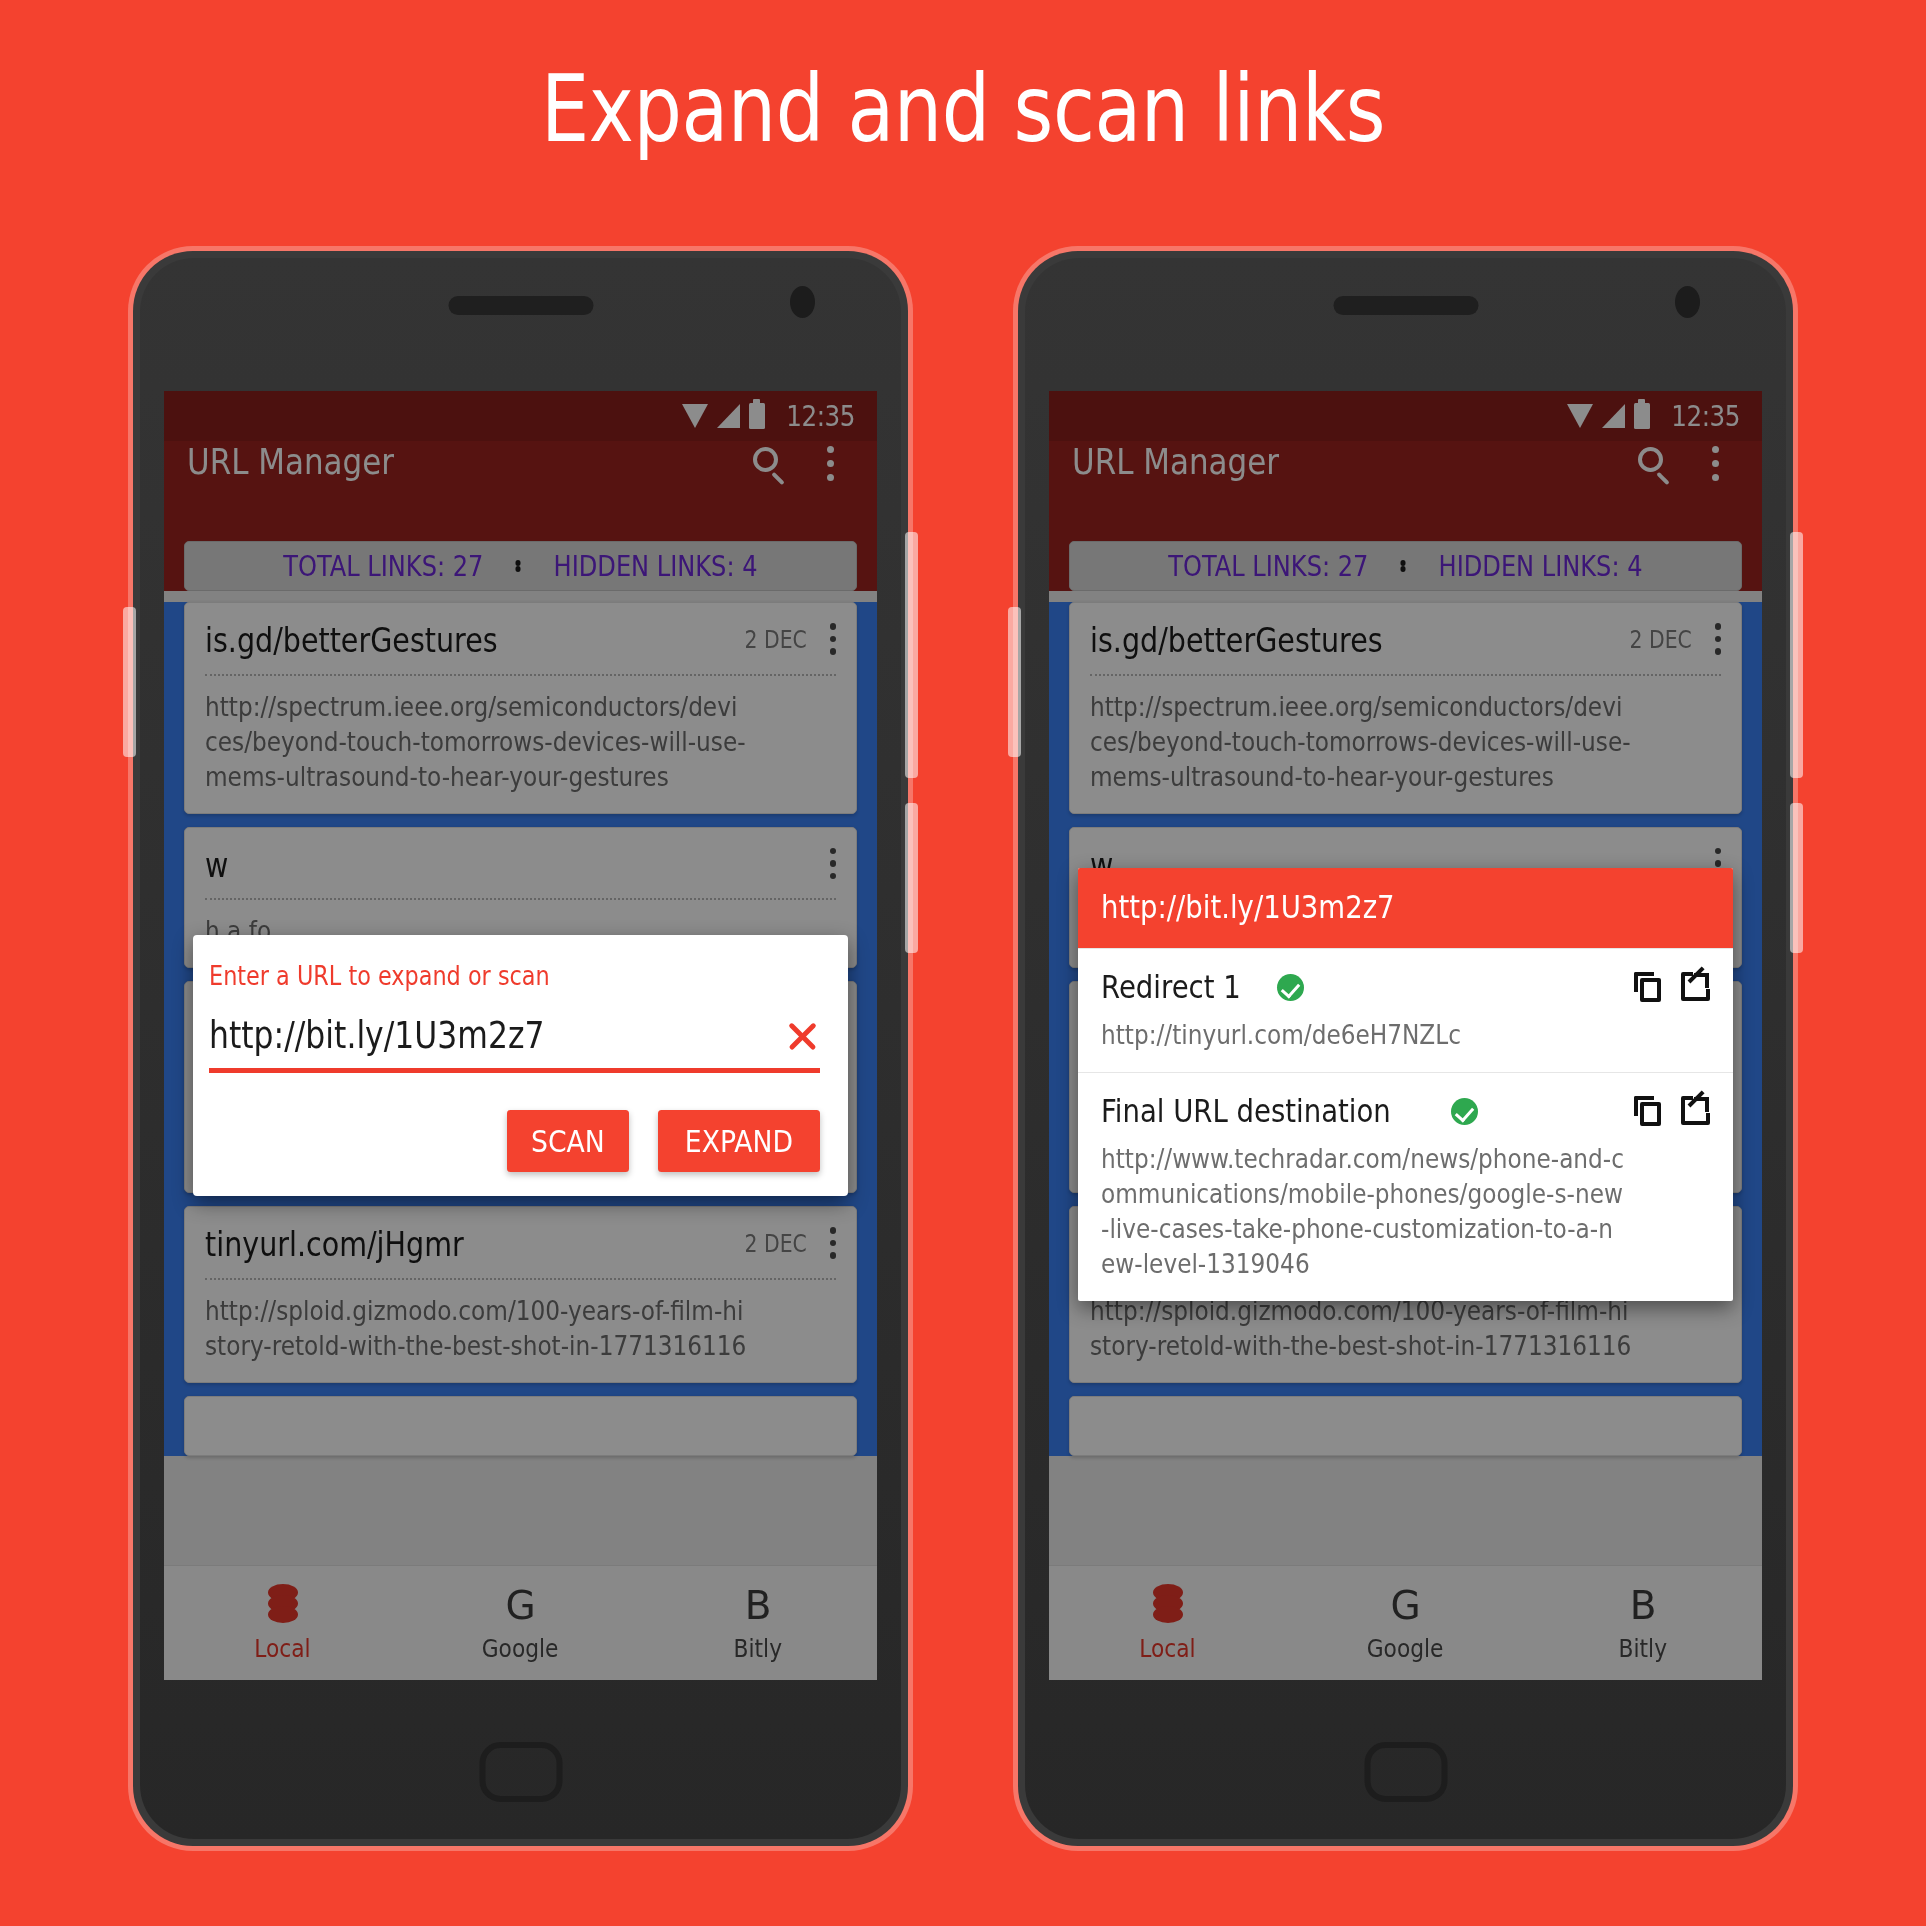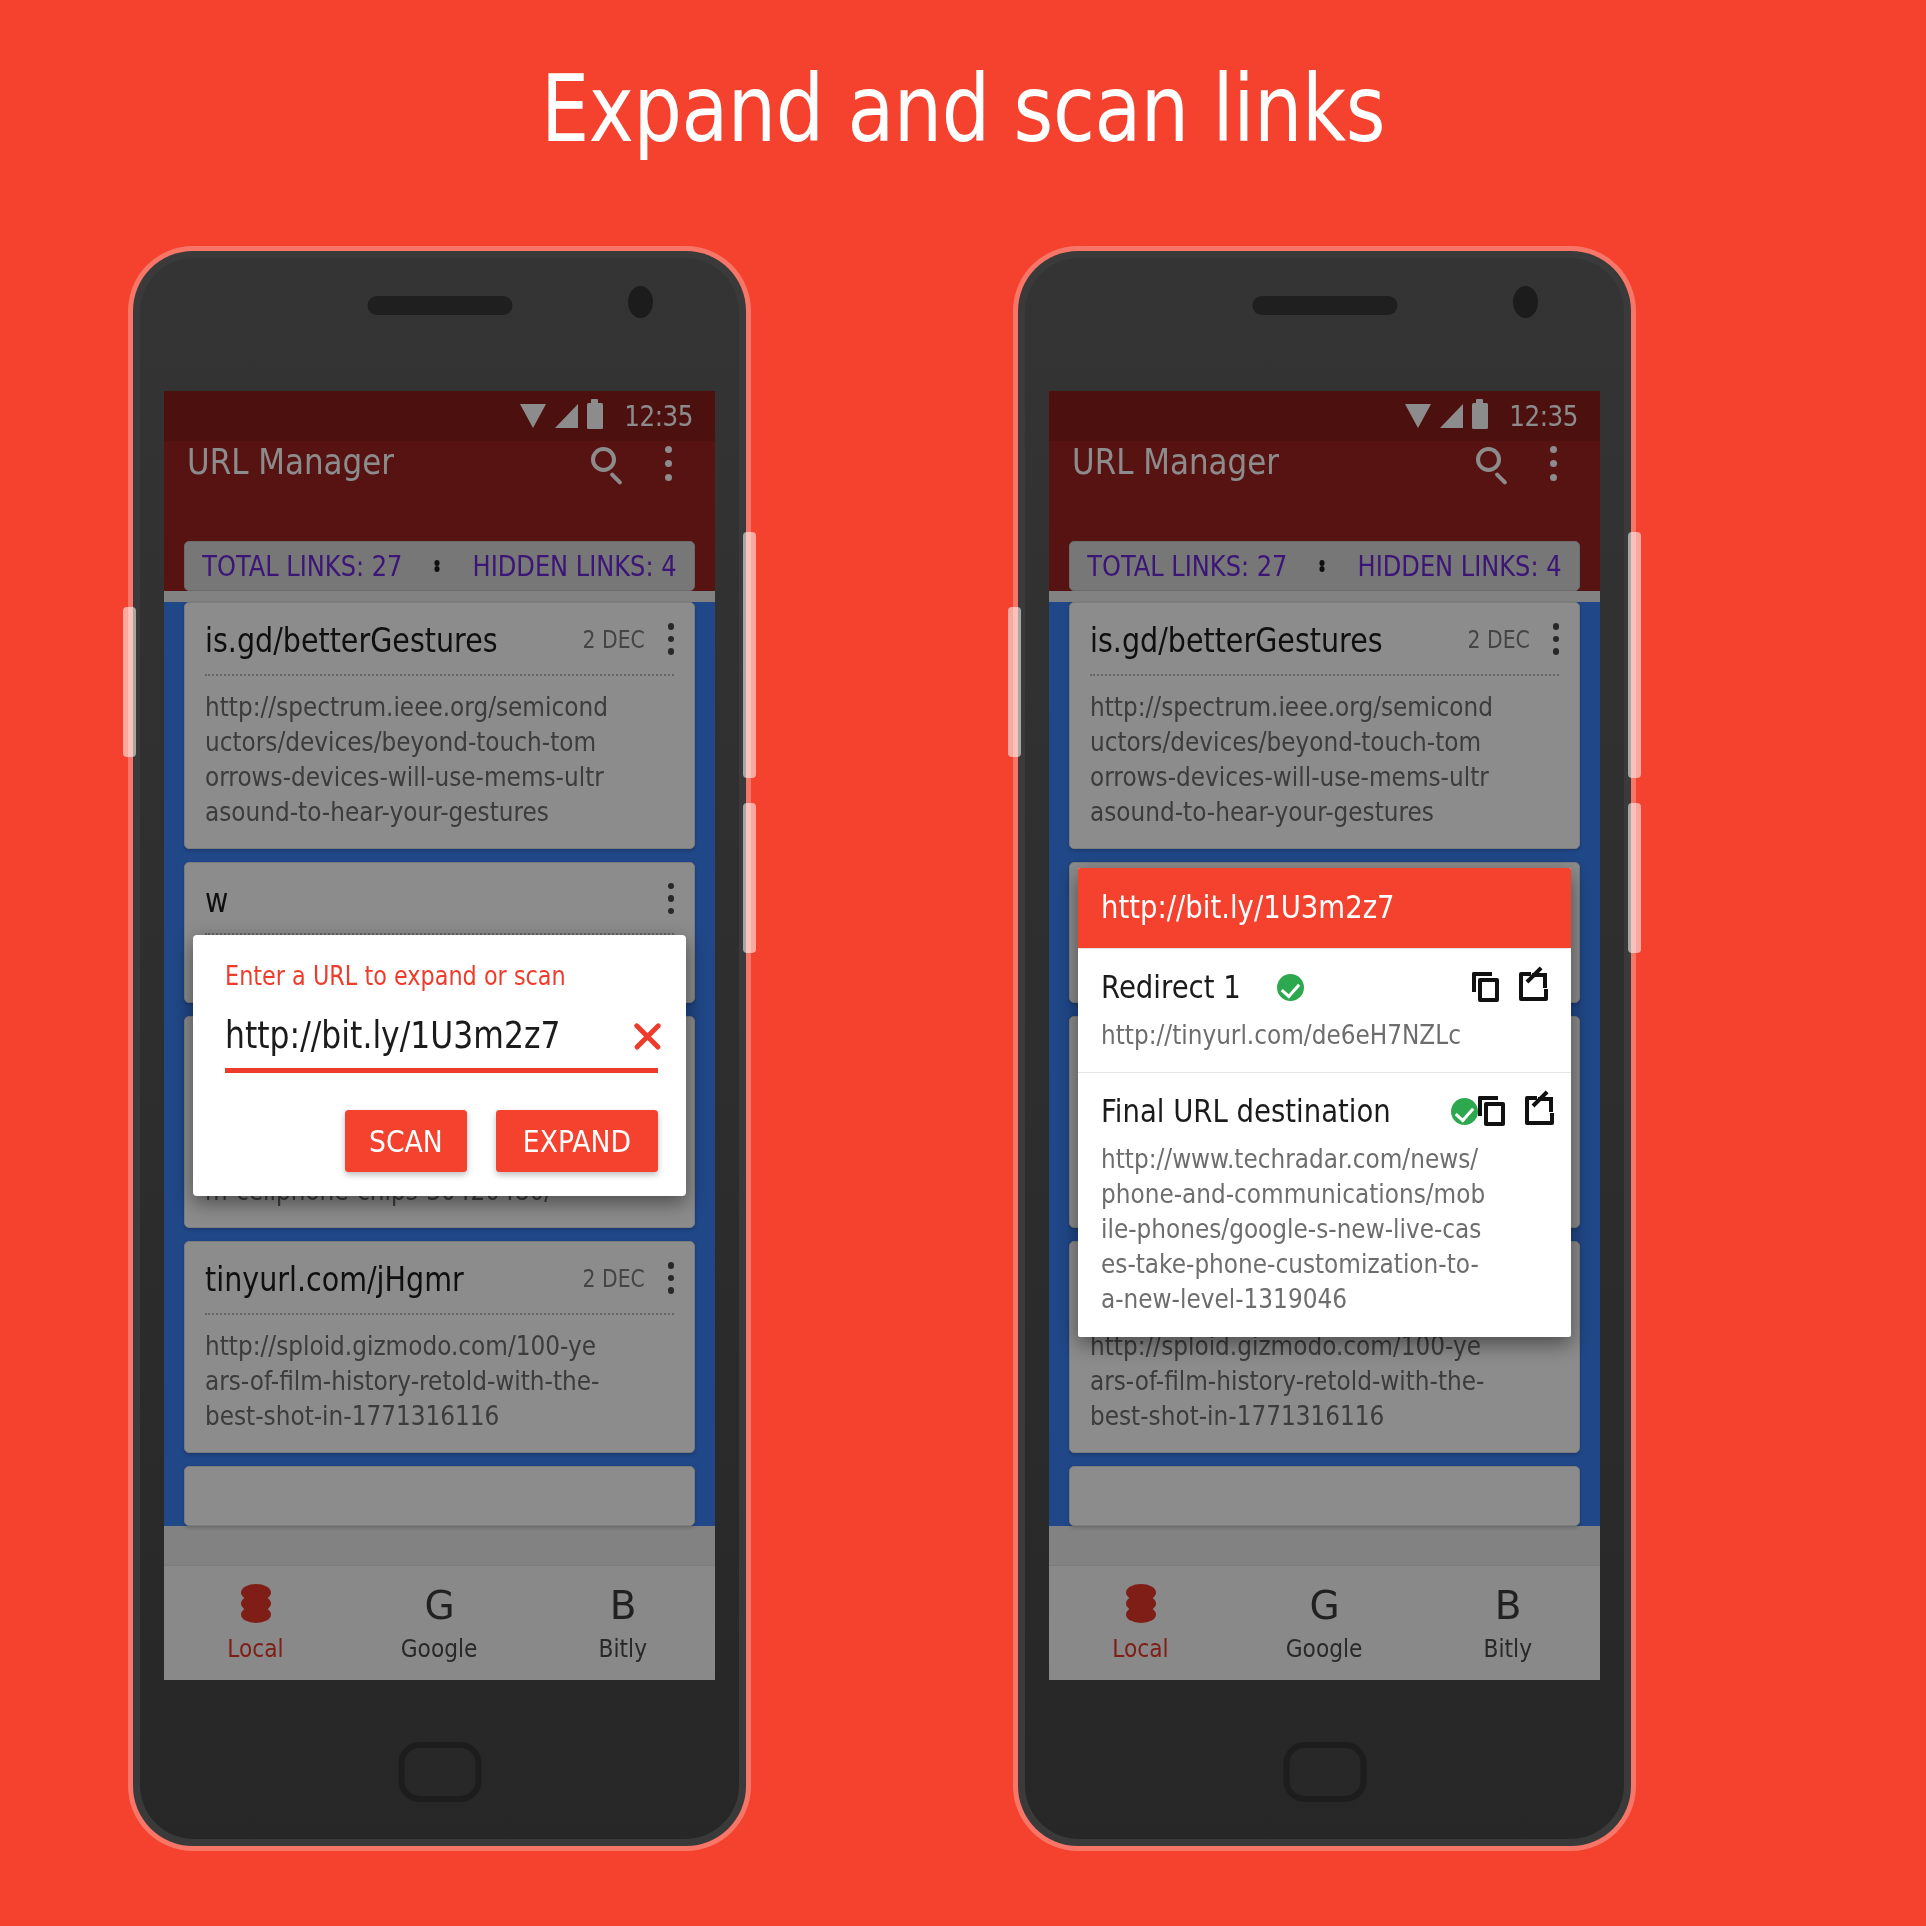--- a/index.html
+++ b/index.html
@@ -20,21 +20,21 @@
     font-weight: 400;
     letter-spacing: -0.5px;
     font-family: "DejaVu Sans", sans-serif;
     transform: scaleX(0.82);
     transform-origin: center top;
   }
 
   
   .phone {
     position: absolute;
-    width: 613px; height: 1595px;
+    width: 775px; height: 1595px;
     top: 251px;
     border-radius: 60px;
     background: #3a3a3a;
     box-shadow: 0 0 0 5px rgba(255,255,255,0.28);
   }
   .phone.left  { left: 133px; }
   .phone.right { left: 1018px; }
 
   .bezel {
     position: absolute; inset: 7px;
@@ -167,21 +167,21 @@
   .stack-ico b:nth-child(3){ top: 22px; }
 
   
   .scrim { position:absolute; inset:0; background: rgba(0,0,0,0.45); pointer-events:none; }
 
   
   .dialog {
     position:absolute; left: 29px; right: 29px; top: 544px;
     background:#FFFFFF; border-radius:4px;
     box-shadow: 0 7px 20px rgba(0,0,0,0.45);
-    padding: 26px 28px 24px 32px;
+    padding: 26px 28px 24px 16px;
   }
   .dlg-label {
     color:#EF3B2C; font-size: 26px; font-family:"DejaVu Sans", sans-serif;
     transform: scaleX(0.86); transform-origin:left center;
   }
   .dlg-inputrow { display:flex; align-items:center; margin-top: 23px; }
   .dlg-input {
     flex:1; color:#1b1b1b; font-size:37px; font-family:"DejaVu Sans", sans-serif;
     transform: scaleX(0.85); transform-origin:left center; white-space:nowrap;
   }

